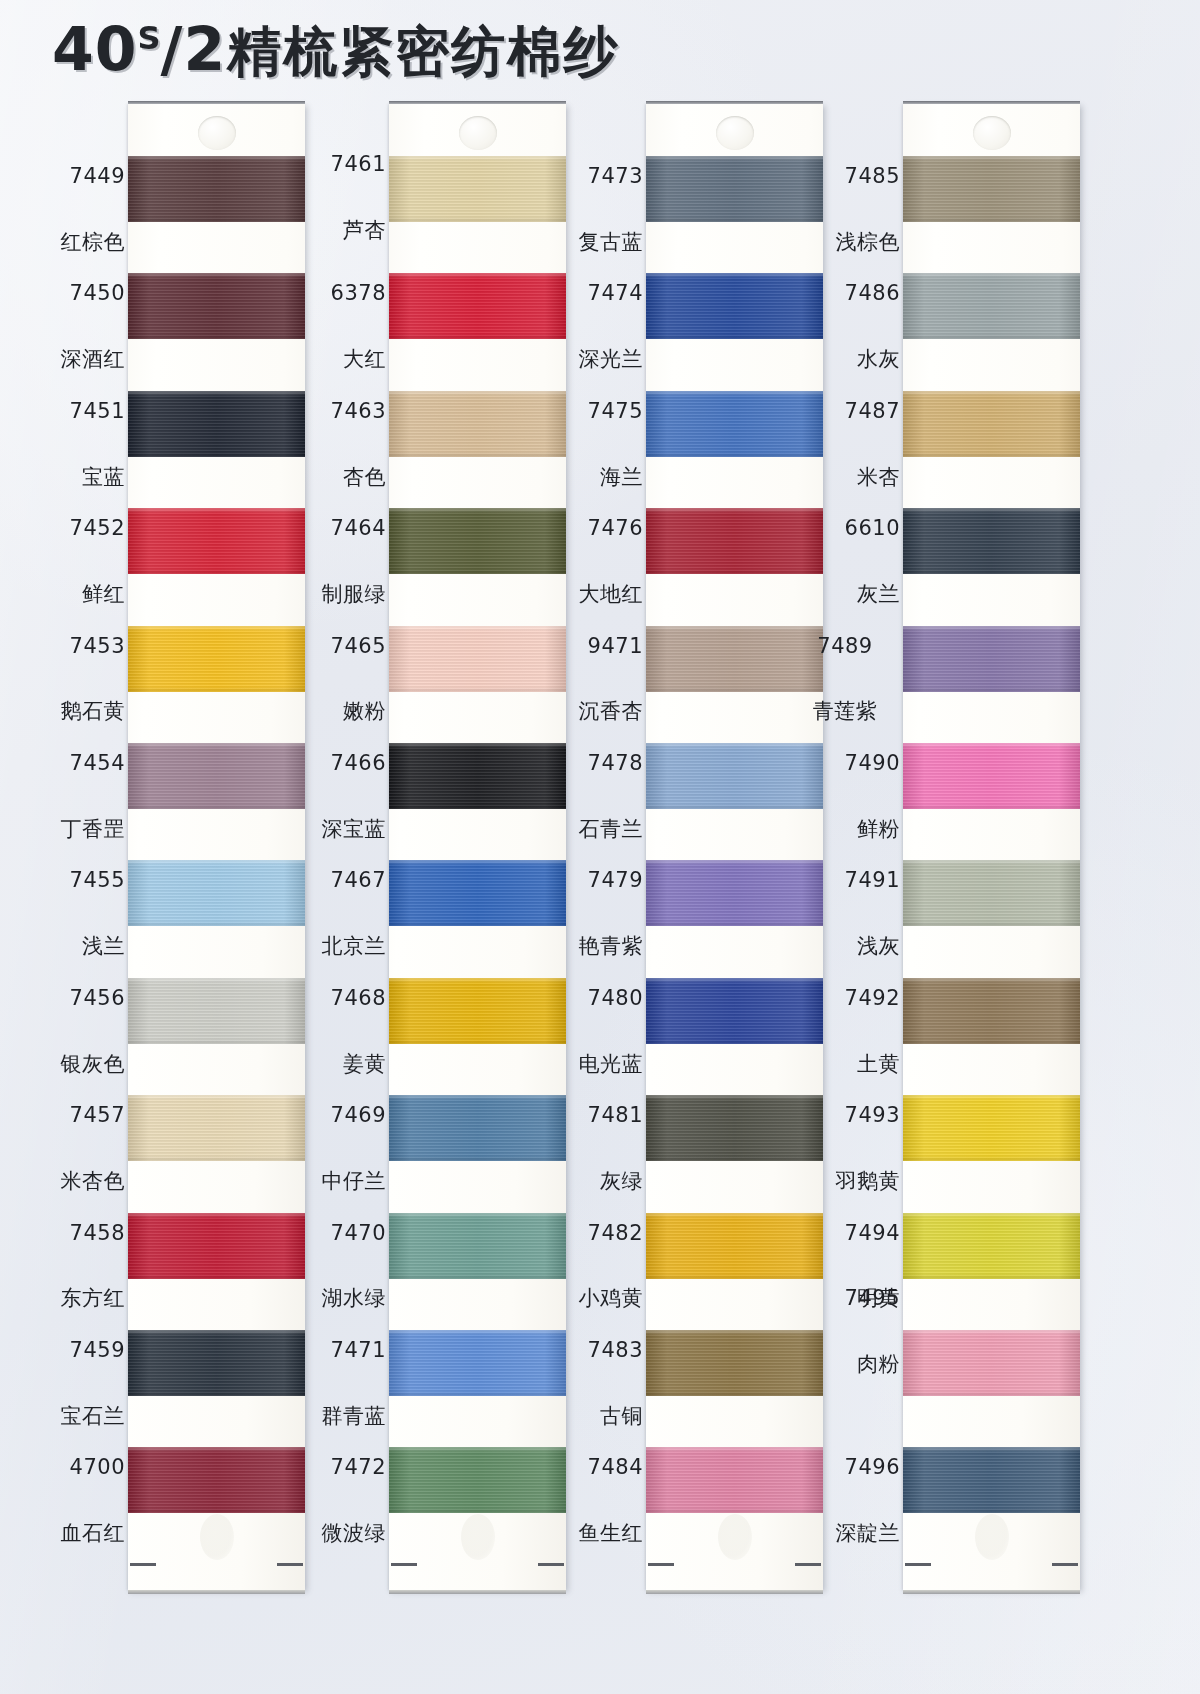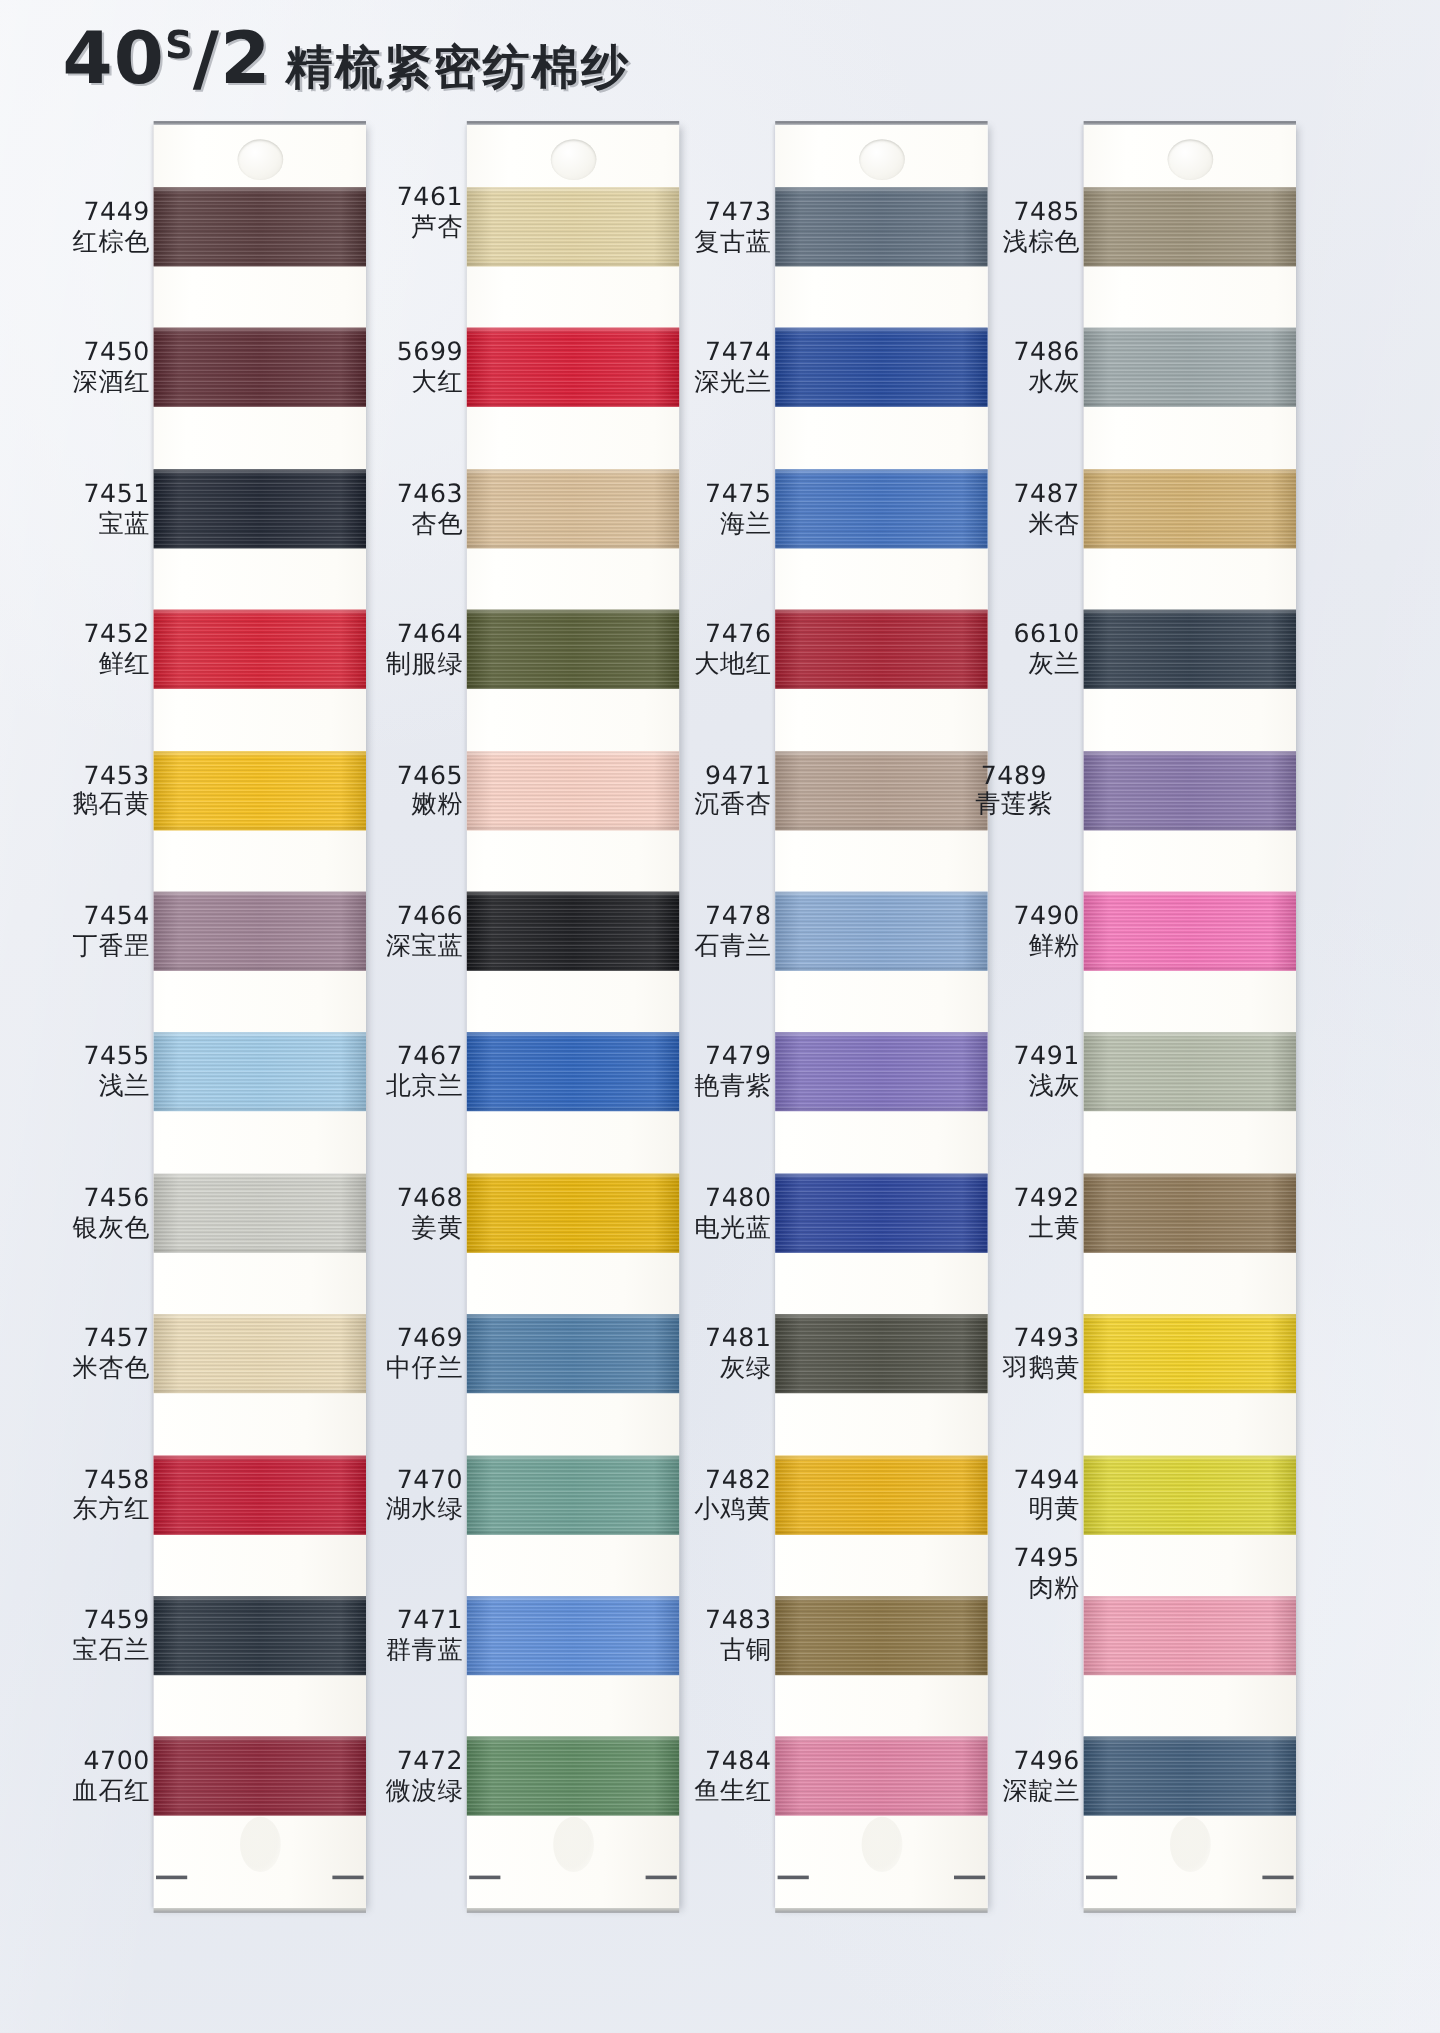--- a/index.html
+++ b/index.html
@@ -27,21 +27,21 @@
   
   #header{position:absolute;left:0;top:0;width:1200px;height:100px;}
   #title{
     position:absolute;left:52px;top:14px;
     font-size:60px;font-weight:bold;letter-spacing:1px;
     color:#23262b;white-space:nowrap;
     text-shadow:2px 2px 0 rgba(120,124,132,.45);
     font-family:"DejaVu Sans","Liberation Sans",sans-serif;
   }
   #title .sup{font-size:32px;vertical-align:super;letter-spacing:0;}
-  #title .cjk{font-size:39px;margin-left:12px;letter-spacing:2px;}
+  #title .cjk{font-size:54px;margin-left:1px;letter-spacing:2px;}
   #composition{
     position:absolute;right:58px;top:32px;
     font-size:34px;font-weight:bold;color:#2a2d33;white-space:nowrap;
     font-family:"DejaVu Sans","Liberation Sans",sans-serif;
   }
 
   
   .column{position:absolute;top:104px;width:290px;height:1486px;}
   .col-0{left:15px}  .col-1{left:276px}  .col-2{left:533px}  .col-3{left:790px}
 
@@ -51,20 +51,21 @@
     position:absolute;left:0;width:110px;text-align:right;
     color:#1f2126;line-height:1.18;
   }
   .label .code{
     display:block;font-size:21px;letter-spacing:.5px;
     font-family:"DejaVu Sans","Liberation Sans",sans-serif;
   }
   .label .cname{
     display:block;font-size:21px;letter-spacing:.5px;
     font-family:"DejaVu Sans","Liberation Sans",sans-serif;
+    margin-top:41px;
   }
 
   
   .card{
     position:absolute;left:113px;top:0;width:177px;height:1486px;
     background:linear-gradient(92deg,#fbfaf6 0%,#fffffd 16%,#fdfcf8 72%,#f4f2ec 100%);
     box-shadow:2px 2px 6px rgba(80,86,98,.30), -1px 0 2px rgba(90,96,108,.15);
   }
   .card:before{ 
     content:"";position:absolute;left:0;top:-3px;width:100%;height:3px;
@@ -254,21 +255,21 @@
         </div>
       </div>
     </div>
     <div class="column col-1">
       <div class="labels">
         <div class="label" style="top: 48px;">
           <span class="code">7461</span>
           <span class="cname">芦杏</span>
         </div>
         <div class="label" style="top: 177.4px;">
-          <span class="code">5699</span>
+          <span class="code">6378</span>
           <span class="cname">大红</span>
         </div>
         <div class="label" style="top: 294.8px;">
           <span class="code">7463</span>
           <span class="cname">杏色</span>
         </div>
         <div class="label" style="top: 412.2px;">
           <span class="code">7464</span>
           <span class="cname">制服绿</span>
         </div>

